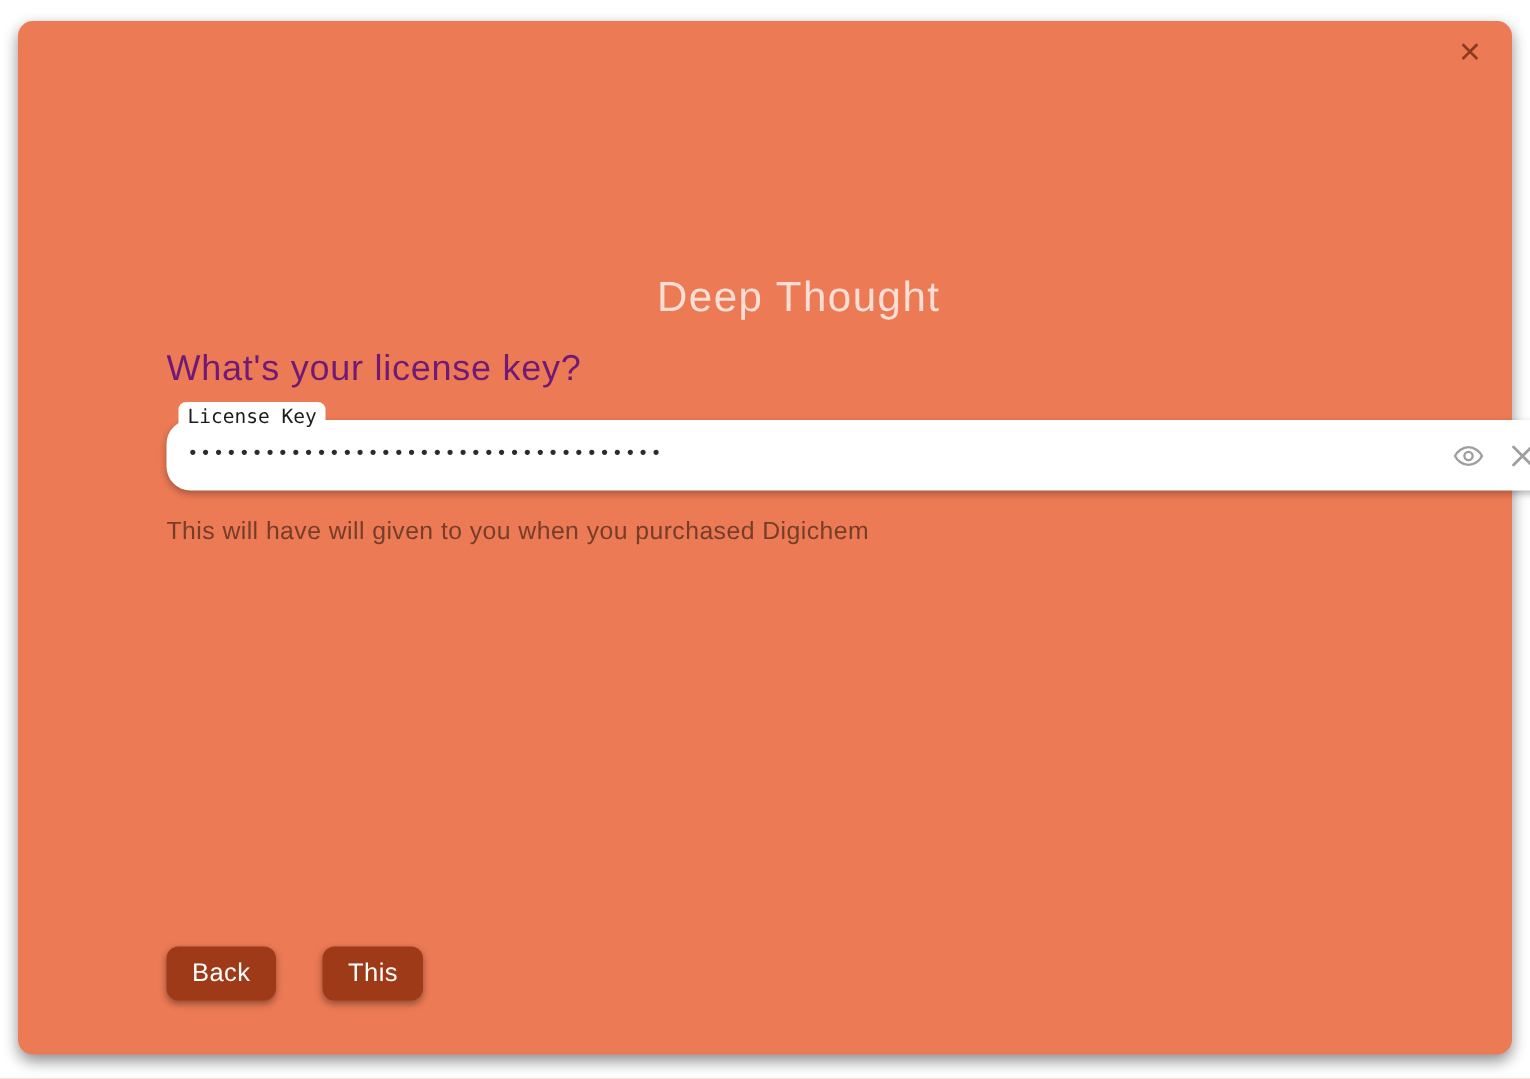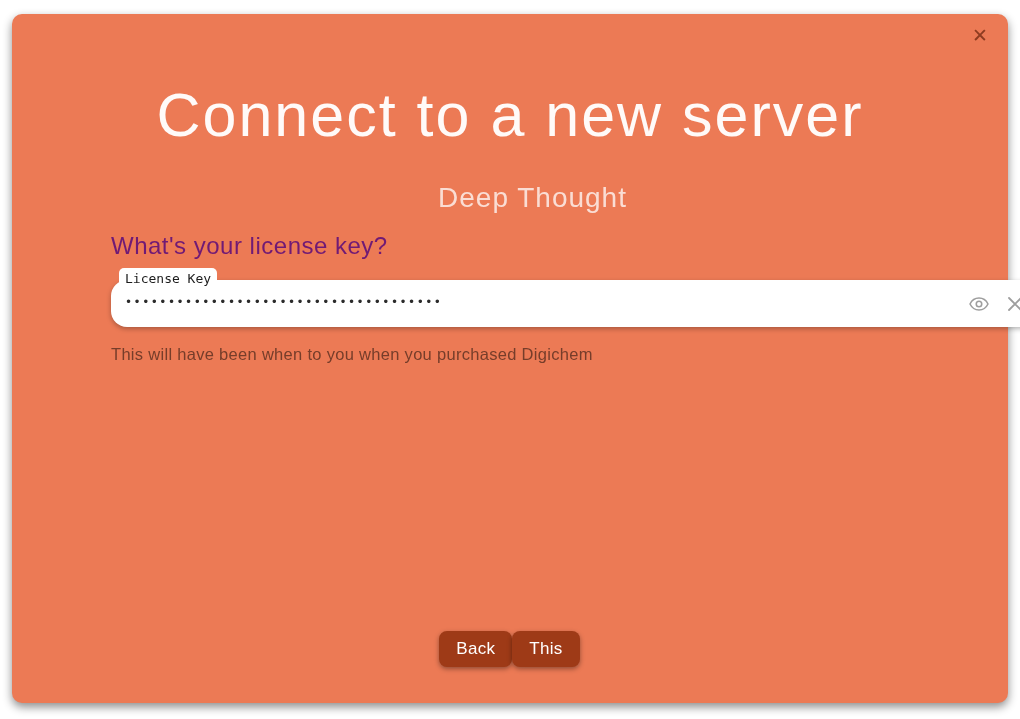--- a/index.html
+++ b/index.html
@@ -66,37 +66,36 @@
     width:24px; height:24px; display:flex; align-items:center; justify-content:center;
   }
 
   .helper {
     position:absolute; top:331px; left:99px;
     color:#763d2a; font-size:16.5px; font-weight:300; letter-spacing:0.3px;
   }
 
   .actions {
     position:absolute; left:99px; right:100px; bottom:36px;
-    display:flex; justify-content:center; align-items:center;
+    display:flex; justify-content:flex-start; align-items:center;gap:31px;
   }
   .action-btn {
     background:#9e3a17; color:#ffffff; border:none; border-radius:8px;
     font-family:"Liberation Sans", sans-serif; font-size:17px; font-weight:300;
     padding:8px 17px; cursor:pointer; letter-spacing:0.3px;
     box-shadow:0 2px 5px rgba(0,0,0,0.38);
   }
 </style>
 </head>
 <body>
 
 <div class="dialog">
 
   <button class="close-btn">✕</button>
 
-  <div class="title">Connect to a new server</div>
 
   <div class="subtitle">Deep Thought</div>
 
   <div class="question">What's your license key?</div>
 
   <div class="text-input">
     <div class="field-label">License Key</div>
     <div class="masked-value">•••••••••••••••••••••••••••••••••••••</div>
     <div class="input-icons">
       <button class="icon-btn" title="">
@@ -110,20 +109,20 @@
       <button class="icon-btn" title="">
         <span style="display:flex;">
           <svg width="18" height="18" viewBox="0 0 18 18">
             <path d="M3 3 L15 15 M15 3 L3 15" stroke="#9e9e9e" stroke-width="1.8" stroke-linecap="round"></path>
           </svg>
         </span>
       </button>
     </div>
   </div>
 
-  <div class="helper">This will have been when to you when you purchased Digichem</div>
+  <div class="helper">This will have will given to you when you purchased Digichem</div>
 
   <div class="actions">
     <button class="action-btn">Back</button>
     <button class="action-btn">This</button>
   </div>
 
 </div>
 
 </body></html>

